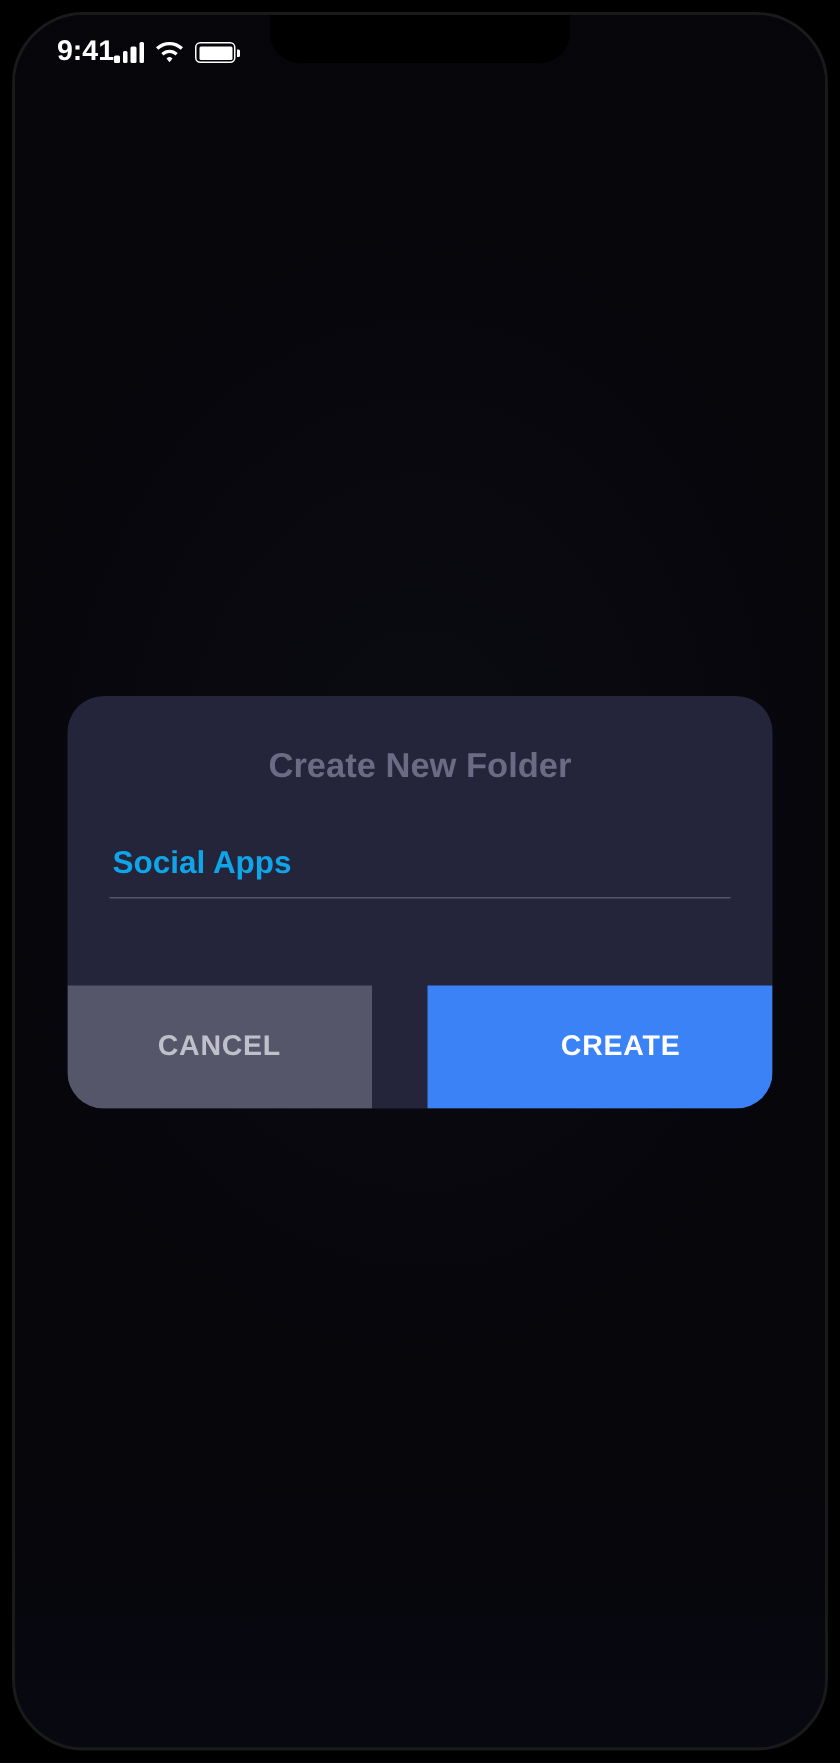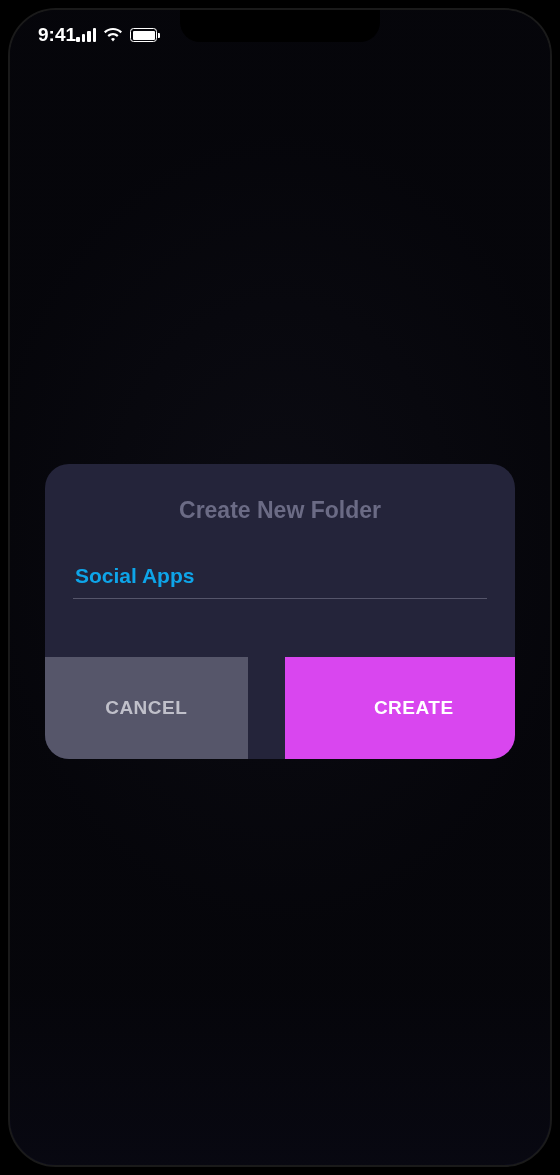--- a/index.html
+++ b/index.html
@@ -171,41 +171,41 @@
       outline: none;
       font-family: inherit;
     }
     
     .folder-input::placeholder {
       color: #55556a;
     }
     
     .modal-actions {
       display: flex;
-      height: 102px;
+      height: 82px;
       gap: 37px;
     }
     
     .btn {
       flex: 1;
       border: none;
       font-size: 19px;
       font-weight: 700;
       letter-spacing: 0.5px;
       cursor: pointer;
       font-family: inherit;
     }
     
     .btn-cancel {
       background: #56566a;
       color: #c0c0ca;
     }
     
     .btn-create {
-      background: #d946ef;
+      background: #3b82f6;
       color: #fff;
       padding-left: 28px;
     }
   </style>
 </head>
 <body>
 
 <div class="phone-frame">
   <div class="phone-inner">
 

